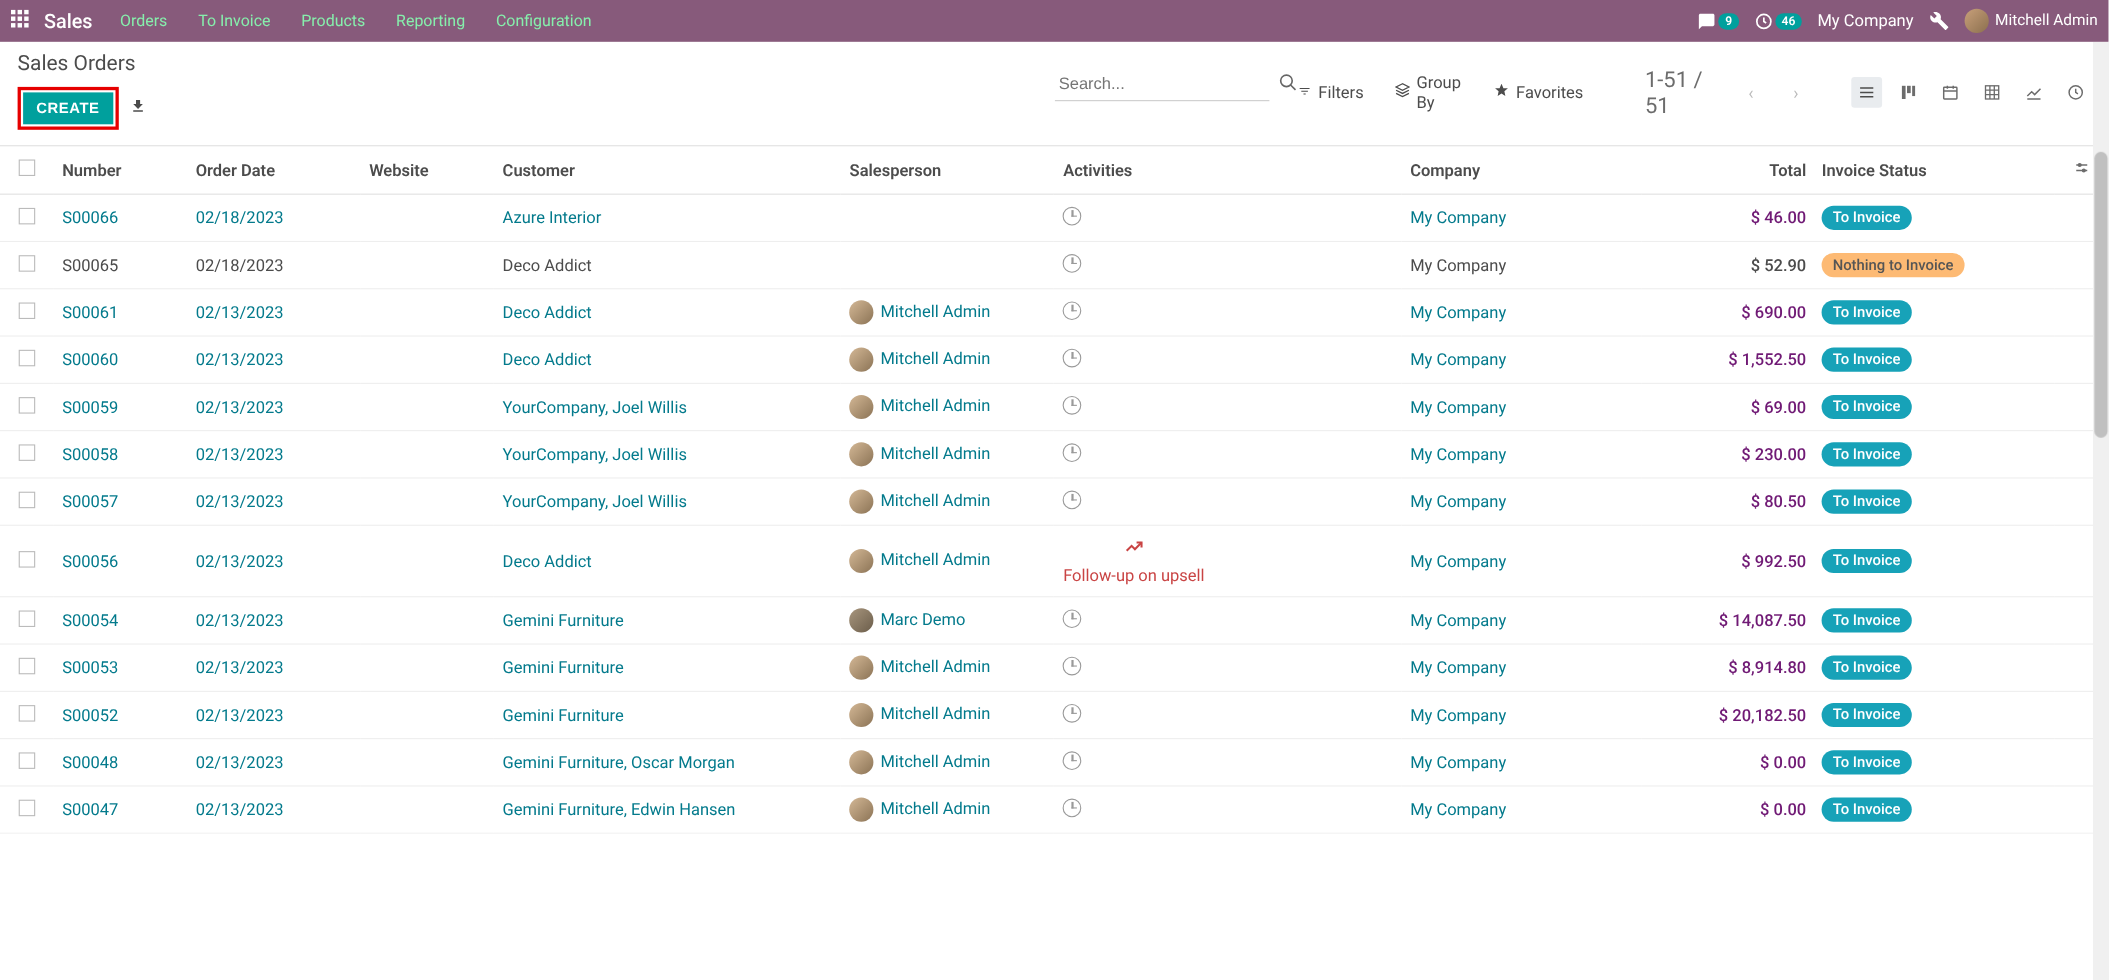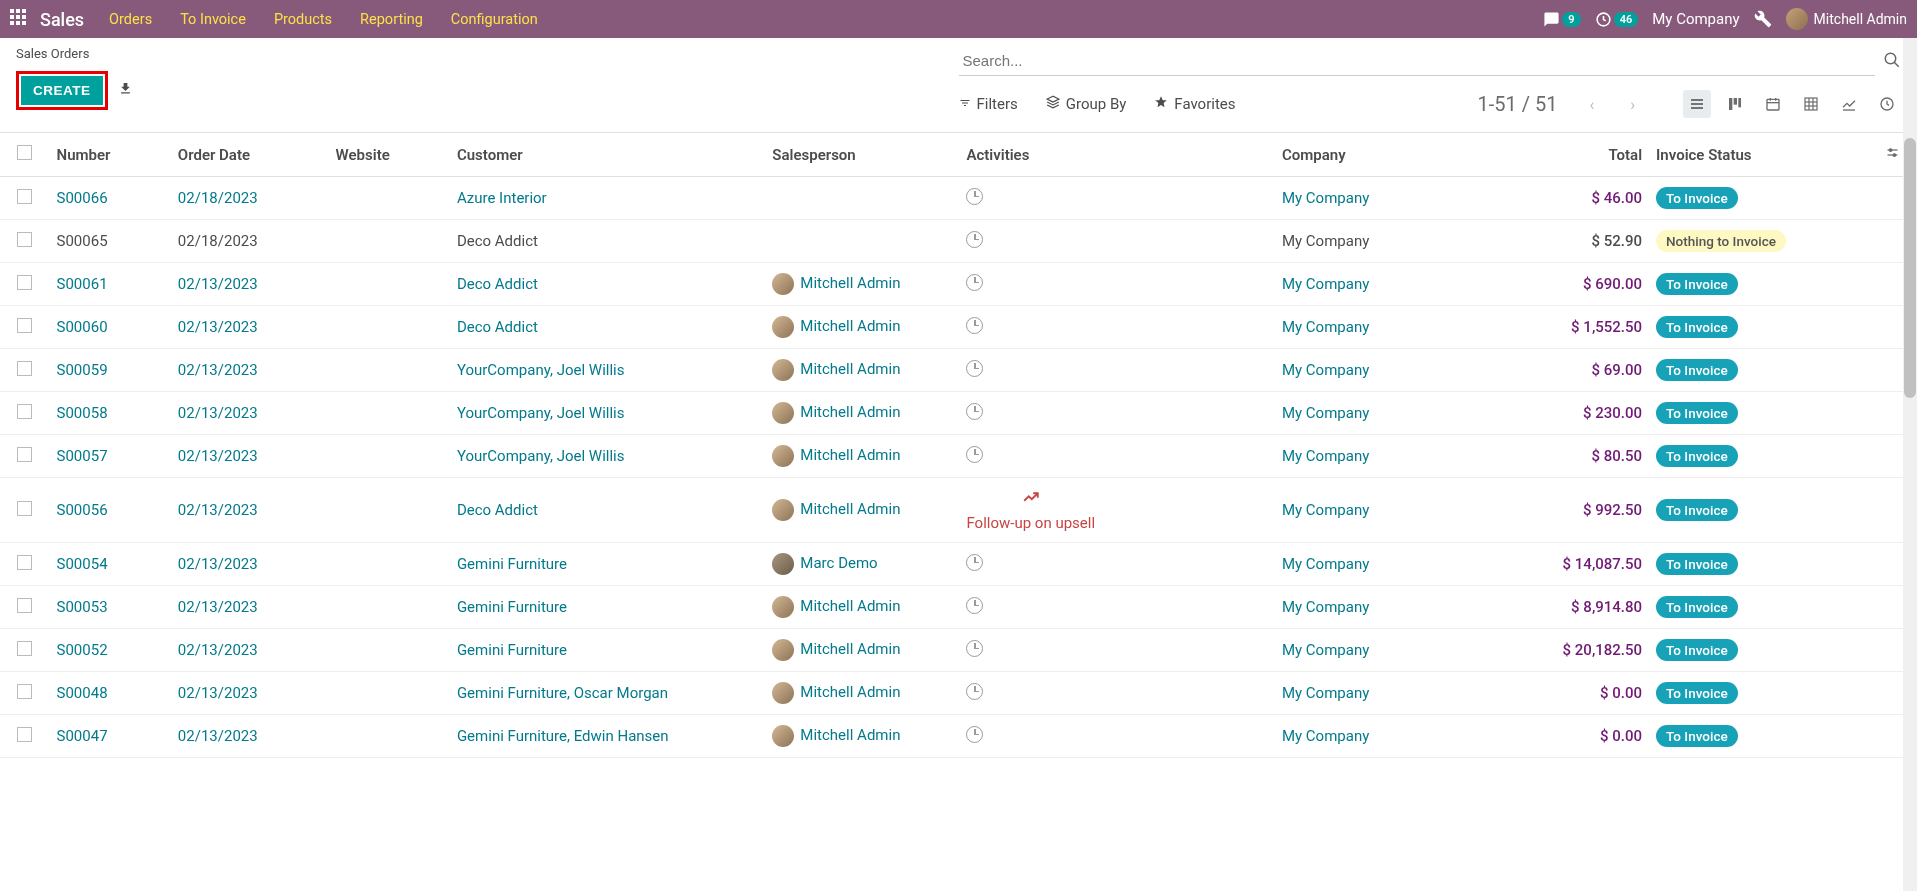--- a/index.html
+++ b/index.html
@@ -4,33 +4,33 @@
   <style>
     * { box-sizing: border-box; margin: 0; padding: 0; }
     body { font-family: -apple-system, BlinkMacSystemFont, "Segoe UI", Roboto, Helvetica, Arial, sans-serif; font-size: 14px; color: #333; background: #fff; overflow-x: hidden; }
     
     
     .topnav { background: #875a7b; height: 38px; display: flex; align-items: center; color: #fff; padding: 0 10px; }
     .apps-icon { width: 20px; height: 20px; margin-right: 10px; display: grid; grid-template-columns: repeat(3,4px); grid-template-rows: repeat(3,4px); gap: 2px; cursor: pointer; }
     .apps-icon span { background: #fff; width: 4px; height: 4px; }
     .brand { font-size: 18px; font-weight: 500; margin-right: 25px; }
     .nav-menu { display: flex; gap: 28px; flex: 1; }
-    .nav-menu-item { color: #fde047; font-size: 14.5px; cursor: pointer; }
+    .nav-menu-item { color: #86efac; font-size: 14.5px; cursor: pointer; }
     .nav-right { display: flex; align-items: center; gap: 14px; }
     .badge-wrap { position: relative; display: flex; align-items: center; }
     .pill { background: #00a09d; color: #fff; border-radius: 8px; padding: 1px 6px; font-size: 11px; font-weight: 600; margin-left: 2px; }
     .icon { display: inline-flex; align-items: center; justify-content: center; }
     .nav-company { font-size: 15px; }
     .avatar-sm { width: 22px; height: 22px; border-radius: 50%; background: linear-gradient(135deg,#c8a07a,#8b6f4e); margin-right: 6px; display: inline-block; vertical-align: middle; }
     
     
     .controlbar { display: flex; padding: 8px 16px 0 16px; align-items: flex-start; }
     .cb-left { flex: 0 0 50%; }
-    .cb-right { flex: 0 0 50%; display: flex; flex-direction: column; }
-    .page-title { font-size: 13px; color: #4c4c4c; margin-bottom: 10px; }
+    .cb-right { flex: 0 0 50%; display: flex; flex-direction: row; }
+    .page-title { font-size: 19px; color: #4c4c4c; margin-bottom: 10px; }
     .create-wrap { display: flex; align-items: center; gap: 10px; }
     .create-highlight { border: 3px solid #e60000; padding: 2px; display: inline-block; }
     .btn-create { background: #00a09d; color: #fff; border: none; padding: 7px 12px; font-weight: 700; font-size: 13.5px; letter-spacing: 0.5px; cursor: pointer; }
     .btn-download { color: #4c4c4c; cursor: pointer; font-size: 16px; }
     .searchbox { border: none; border-bottom: 1px solid #ccc; padding: 6px 4px; font-size: 15px; width: 100%; outline: none; }
     .search-wrap { display: flex; align-items: center; }
     .search-icon { margin-left: 8px; color: #666; }
     .filterbar { display: flex; align-items: center; margin-top: 14px; gap: 28px; }
     .filter-item { color: #4c4c4c; font-size: 15px; cursor: pointer; display: flex; align-items: center; gap: 6px; }
     .filterbar-spacer { flex: 1; }
@@ -55,21 +55,21 @@
     .col-act { width: 260px; }
     .col-comp { width: 180px; }
     .col-total { width: 130px; text-align: right; }
     .col-status { width: 180px; padding-left: 6px; }
     .col-opt { width: 40px; text-align: center; }
     .chk { width: 15px; height: 15px; border: 1px solid #bbb; display: inline-block; cursor: pointer; }
     .cell-link { color: #037a8c; }
     .inactive-row .cell-link, .inactive-row .cell-date, .inactive-row .cell-cust, .inactive-row .cell-comp, .inactive-row .cell-total { color: #555; }
     .cell-total { text-align: right; color: #701a75; font-weight: 500; }
     .badge-toinvoice { background: #17a2b8; color: #fff; padding: 3px 10px; border-radius: 12px; font-size: 13.5px; font-weight: 500; display: inline-block; }
-    .badge-nothing { background: #fef9c3; color: #555; padding: 3px 10px; border-radius: 12px; font-size: 13.5px; font-weight: 500; display: inline-block; }
+    .badge-nothing { background: #fdba74; color: #555; padding: 3px 10px; border-radius: 12px; font-size: 13.5px; font-weight: 500; display: inline-block; }
     .avatar-row { width: 22px; height: 22px; border-radius: 50%; background: linear-gradient(135deg,#d4b896,#8b7355); display: inline-block; vertical-align: middle; margin-right: 6px; }
     .avatar-row.marc { background: linear-gradient(135deg,#a8967e,#6b5d4a); }
     .clock-icon { width: 17px; height: 17px; border: 1.6px solid #9a9a9a; border-radius: 50%; display: inline-block; position: relative; }
     .clock-icon::before { content: ''; position: absolute; top: 2px; left: 7px; width: 1.5px; height: 6px; background: #9a9a9a; }
     .clock-icon::after { content: ''; position: absolute; top: 7px; left: 7px; width: 5px; height: 1.5px; background: #9a9a9a; }
     .followup { color: #c94444; display: inline-flex; align-items: center; gap: 4px; flex-direction: column; }
     .opt-icon { cursor: pointer; color: #6c6c6c; }
     .scrollbar-fake { position: fixed; right: 0; top: 38px; bottom: 0; width: 14px; background: #f0f0f0; }
     .scrollbar-thumb { position: absolute; top: 100px; right: 1px; width: 12px; height: 260px; background: #c0c0c0; border-radius: 6px; }
   </style>

